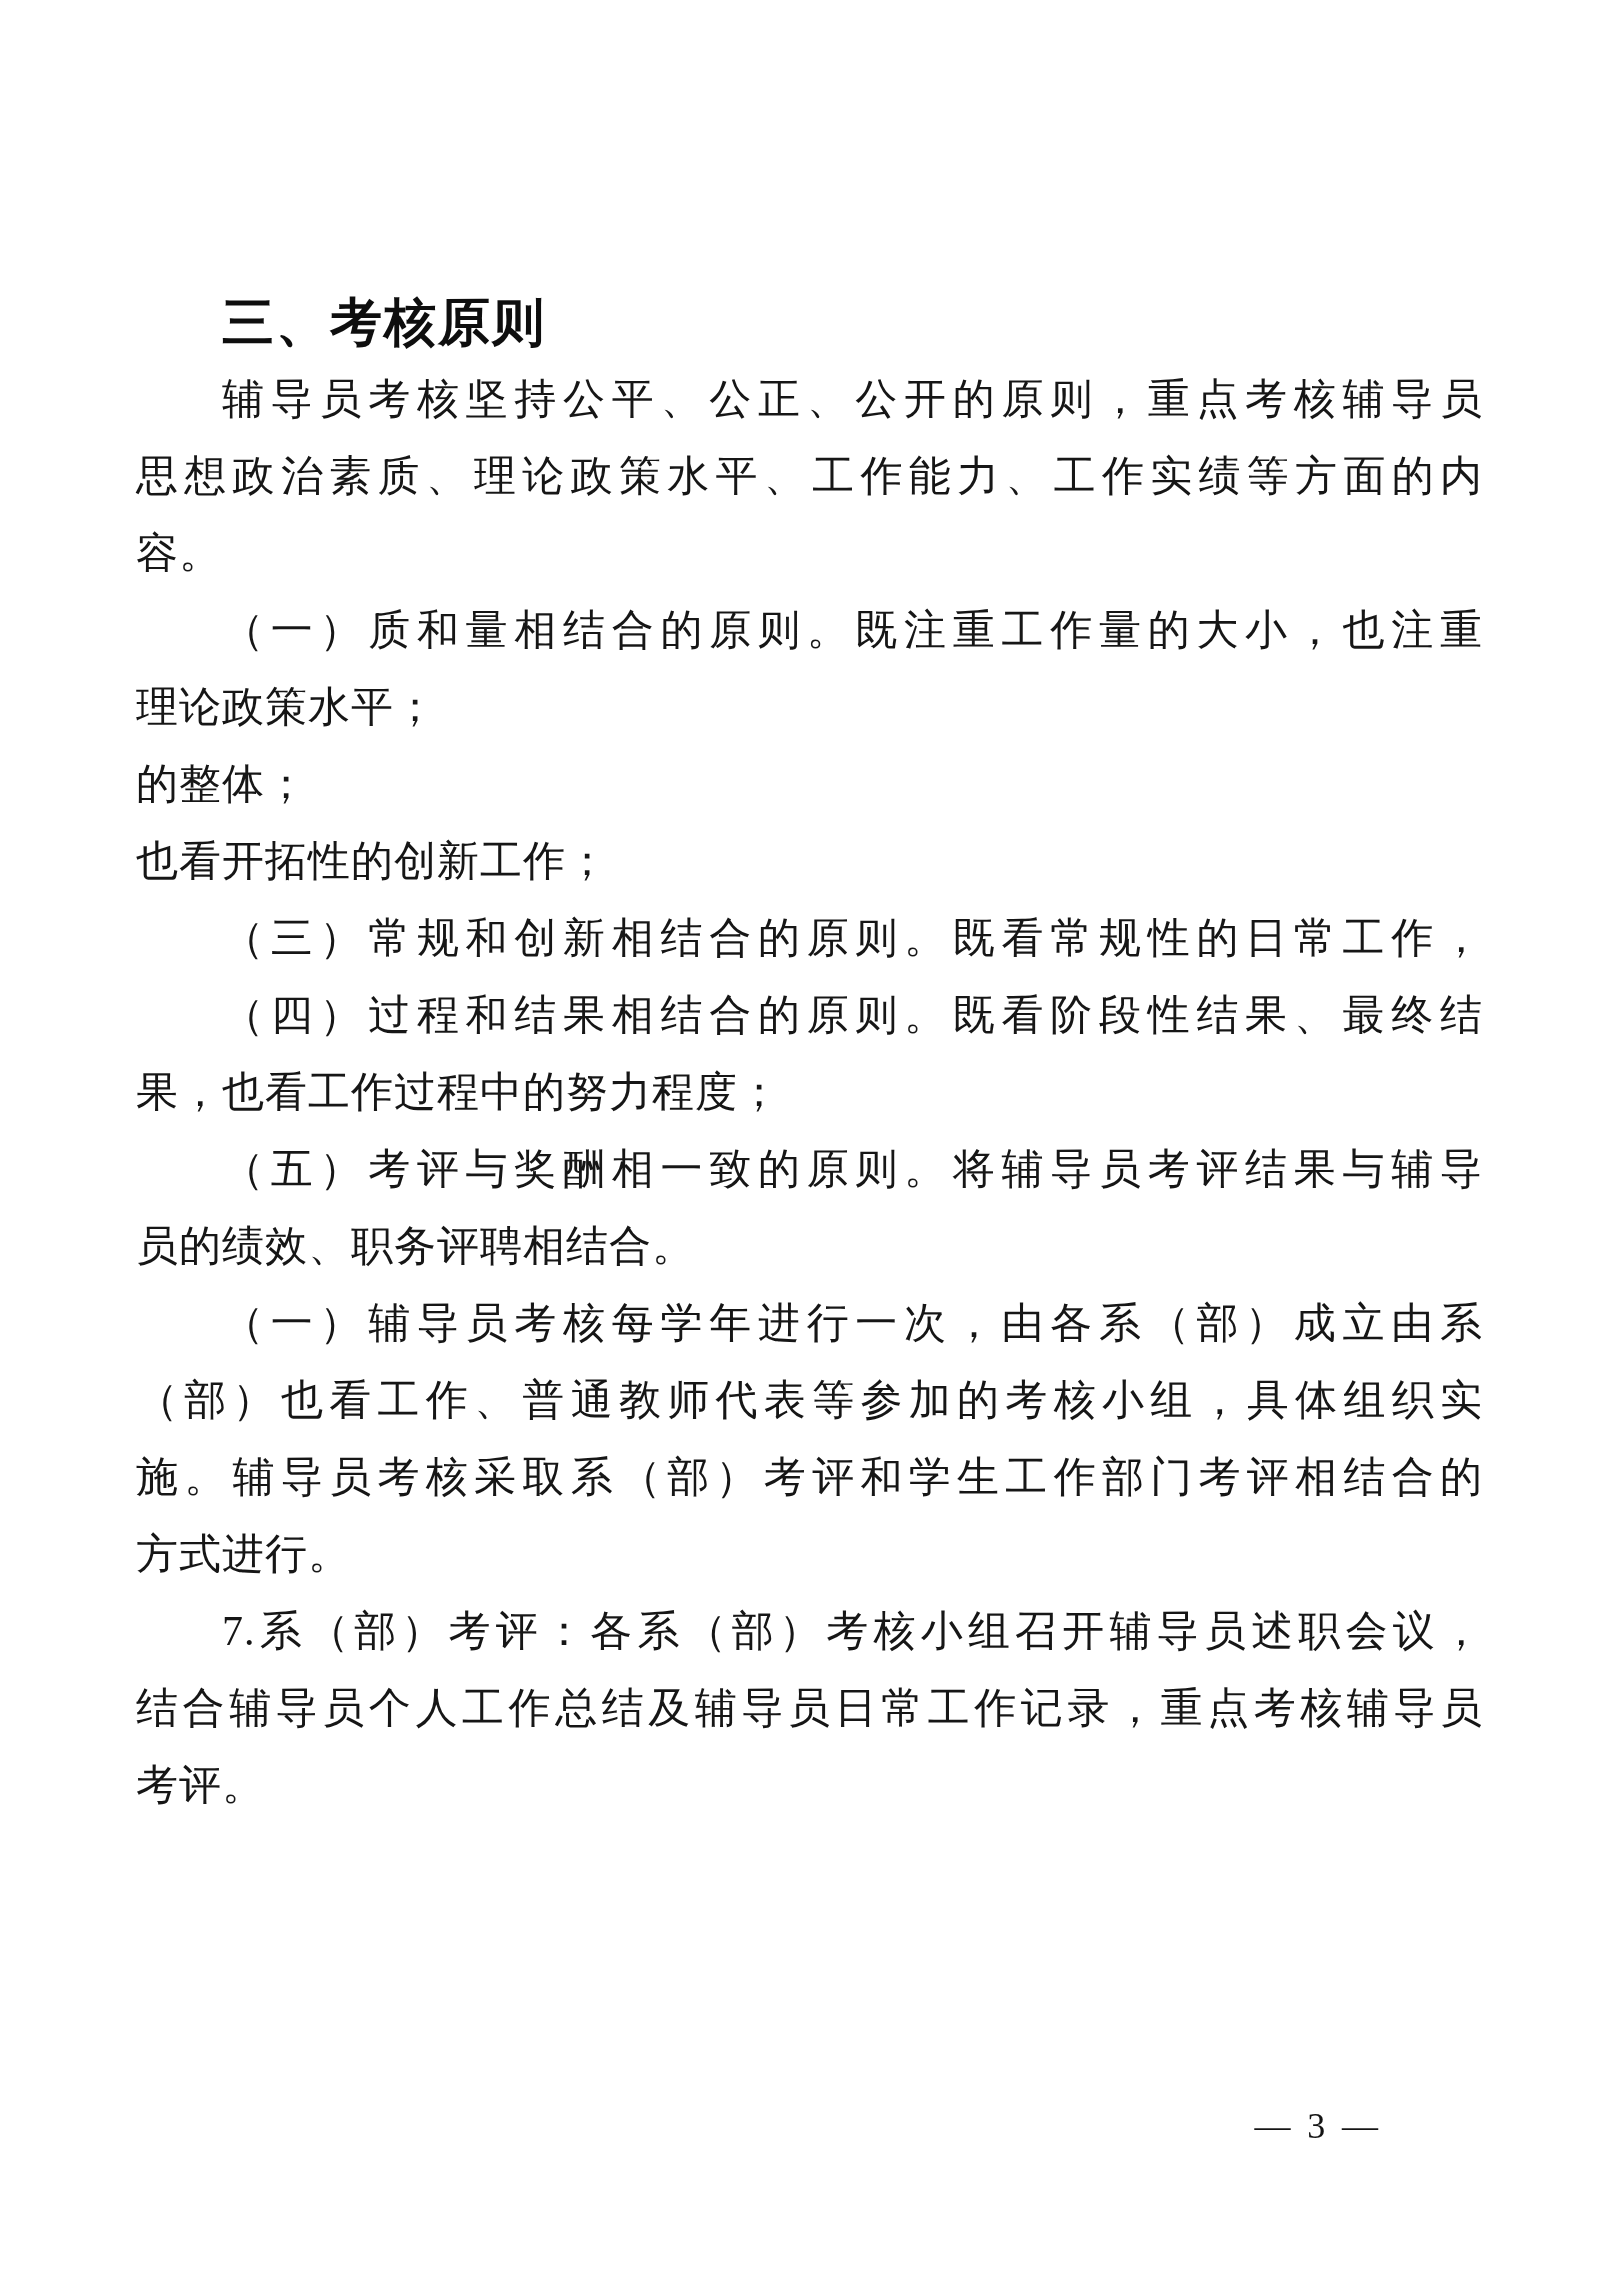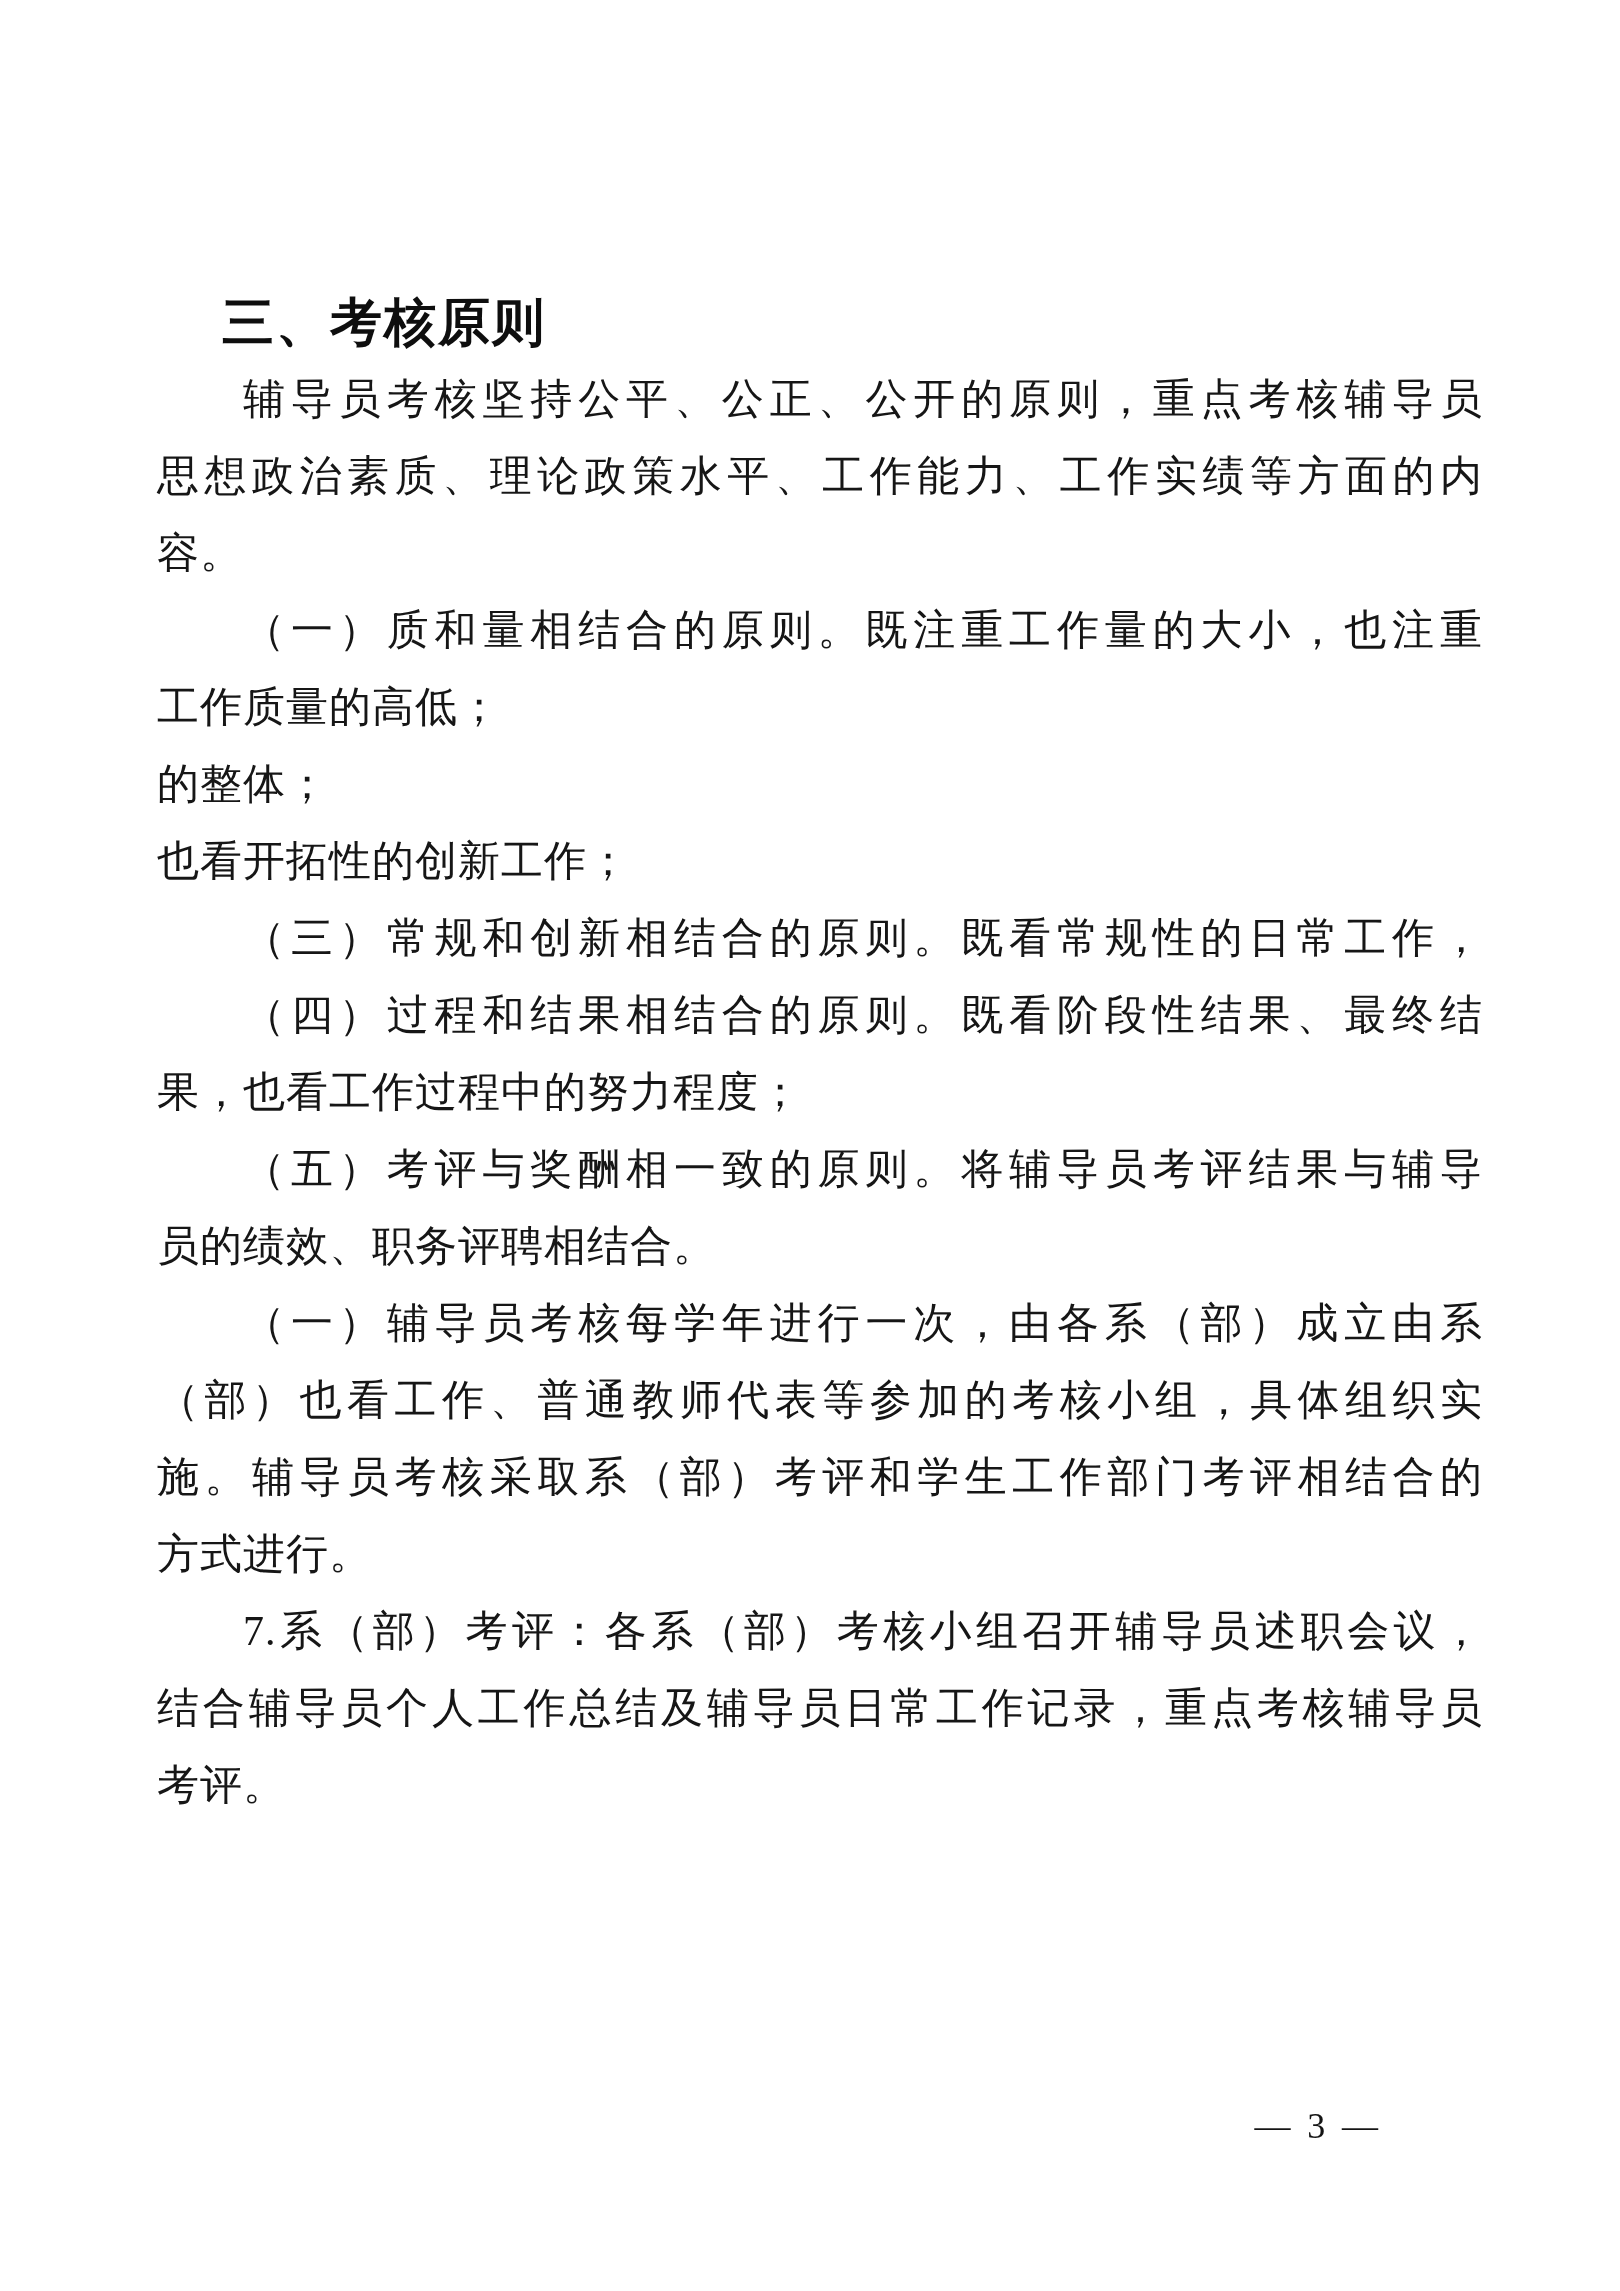--- a/index.html
+++ b/index.html
@@ -22,21 +22,20 @@
     top: 284px;
     width: 1347px;
   }
   .line {
     font-size: 42px;
     line-height: 77px;
     height: 77px;
     text-align: left;
     letter-spacing: 1px;
     white-space: normal;
-    margin-left: 21px;
   }
   .line.justify {
     text-align: justify;
     text-align-last: justify;
     text-justify: inter-character;
   }
   .line.indent {
     padding-left: 86px;
   }
   .heading {
@@ -63,21 +62,21 @@
 </head>
 <body>
 
 <div class="page">
   <div class="content">
       <div class="heading indent">三、考核原则</div>
       <div class="line indent justify">辅导员考核坚持公平、公正、公开的原则，重点考核辅导员</div>
       <div class="line justify">思想政治素质、理论政策水平、工作能力、工作实绩等方面的内</div>
       <div class="line">容。</div>
       <div class="line indent justify">（一）质和量相结合的原则。既注重工作量的大小，也注重</div>
-      <div class="line">工作质量的高低；</div>
+      <div class="line">理论政策水平；</div>
       <div class="line">的整体；</div>
       <div class="line">也看开拓性的创新工作；</div>
       <div class="line indent justify">（三）常规和创新相结合的原则。既看常规性的日常工作，</div>
       <div class="line indent justify">（四）过程和结果相结合的原则。既看阶段性结果、最终结</div>
       <div class="line">果，也看工作过程中的努力程度；</div>
       <div class="line indent justify">（五）考评与奖酬相一致的原则。将辅导员考评结果与辅导</div>
       <div class="line">员的绩效、职务评聘相结合。</div>
       <div class="line indent justify">（一）辅导员考核每学年进行一次，由各系（部）成立由系</div>
       <div class="line justify">（部）也看工作、普通教师代表等参加的考核小组，具体组织实</div>
       <div class="line justify">施。辅导员考核采取系（部）考评和学生工作部门考评相结合的</div>

